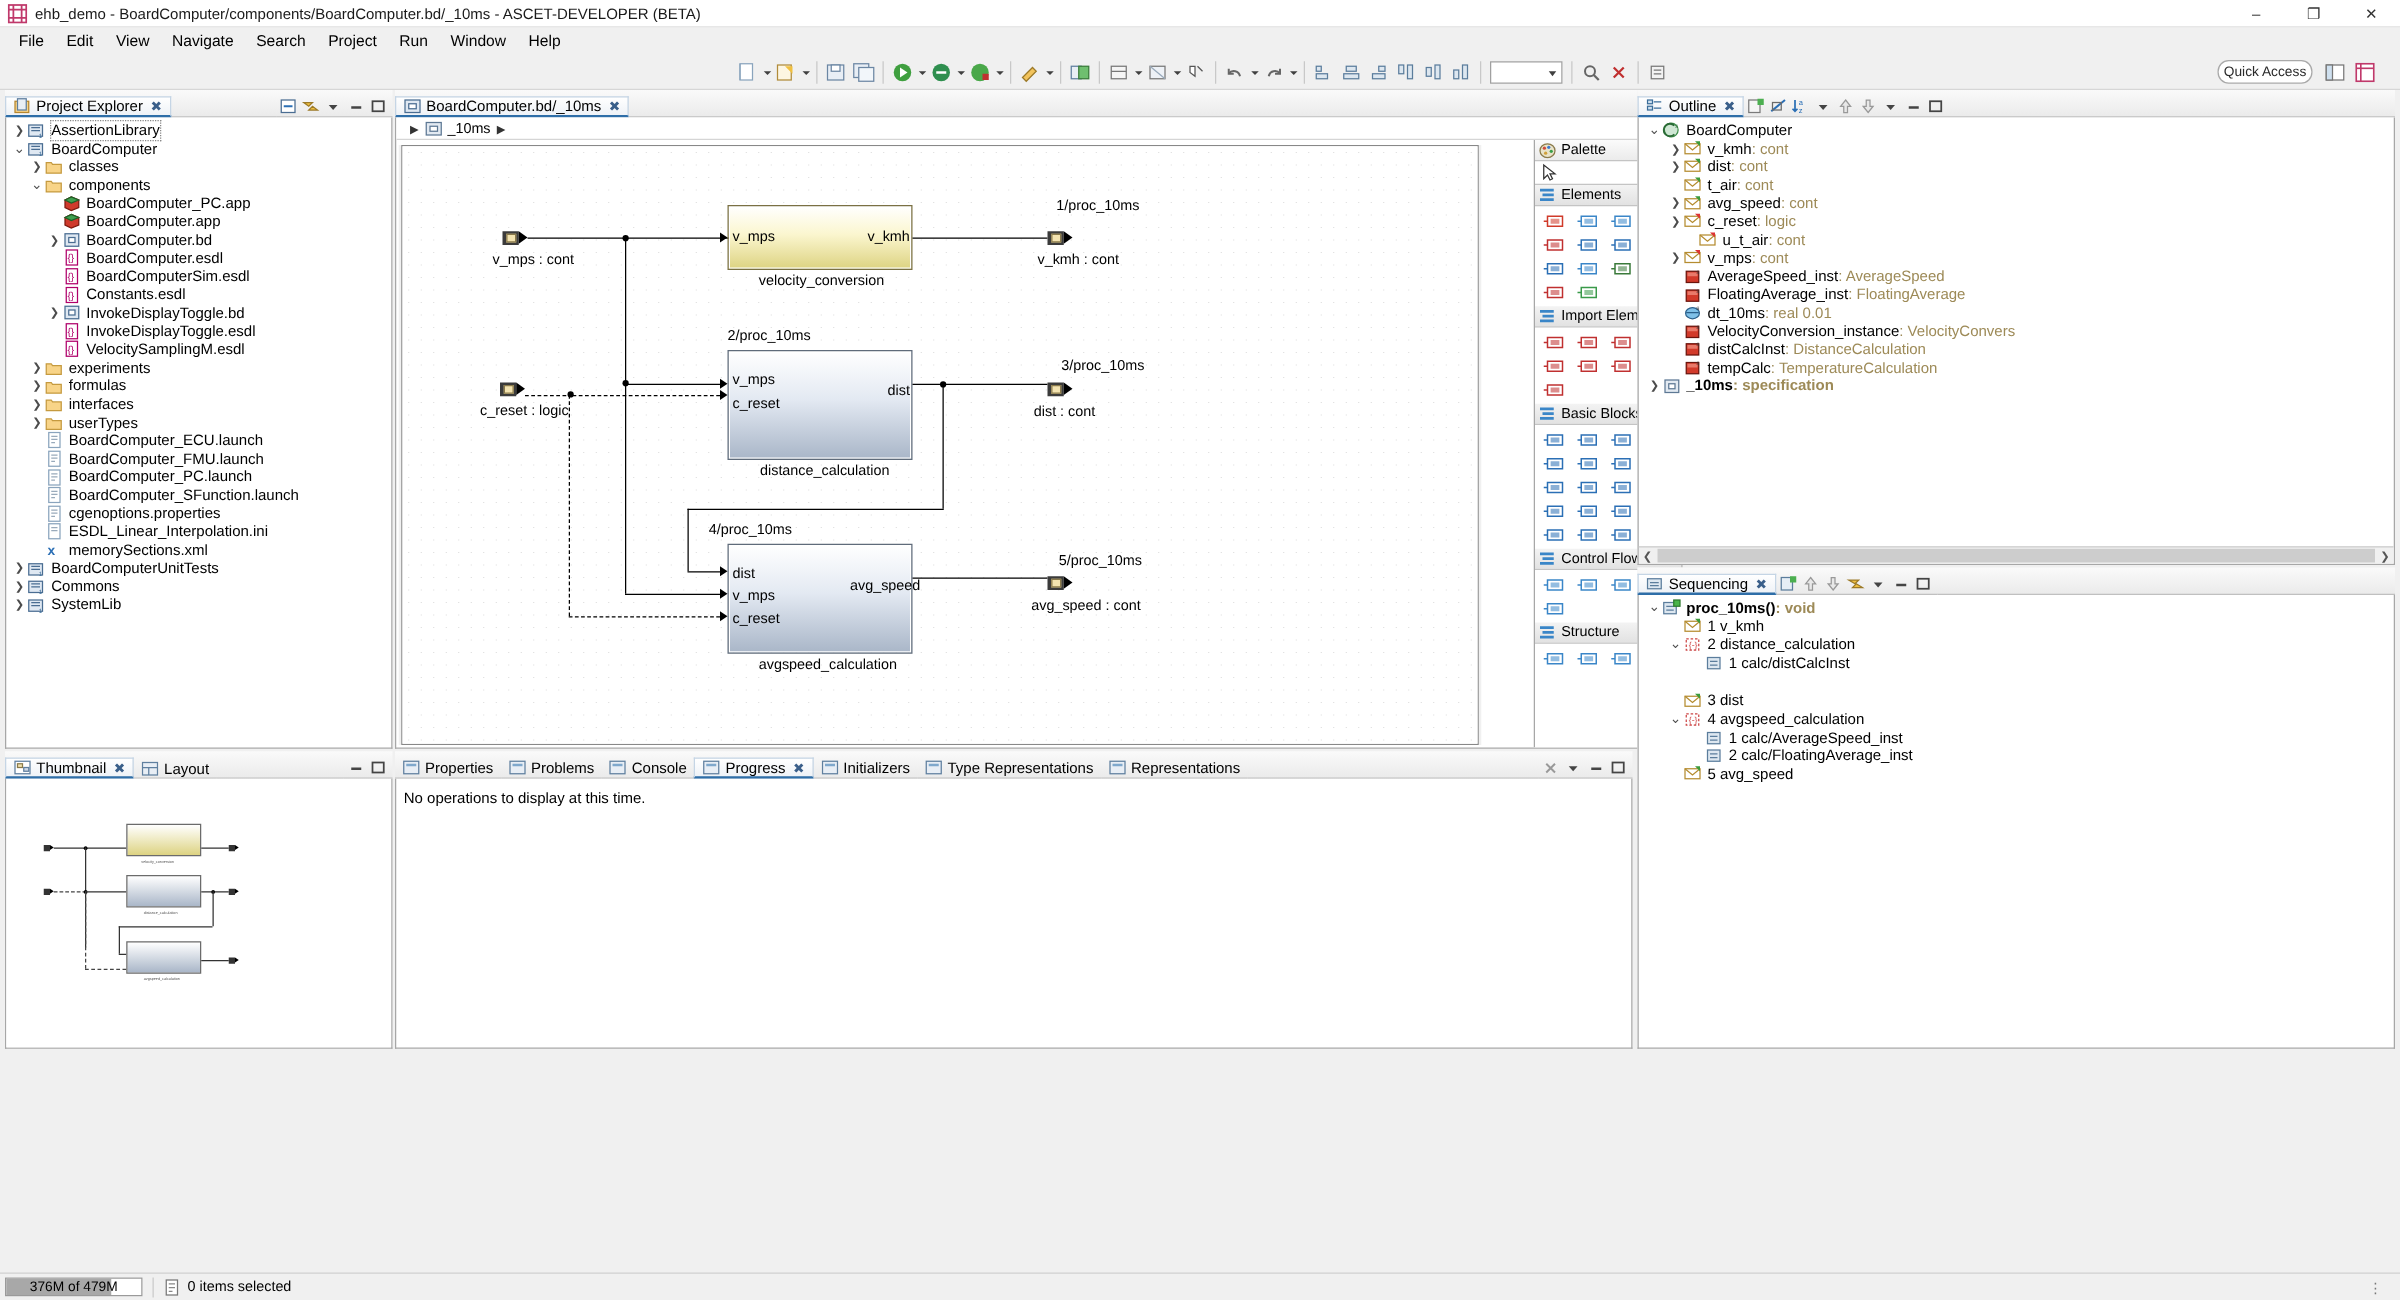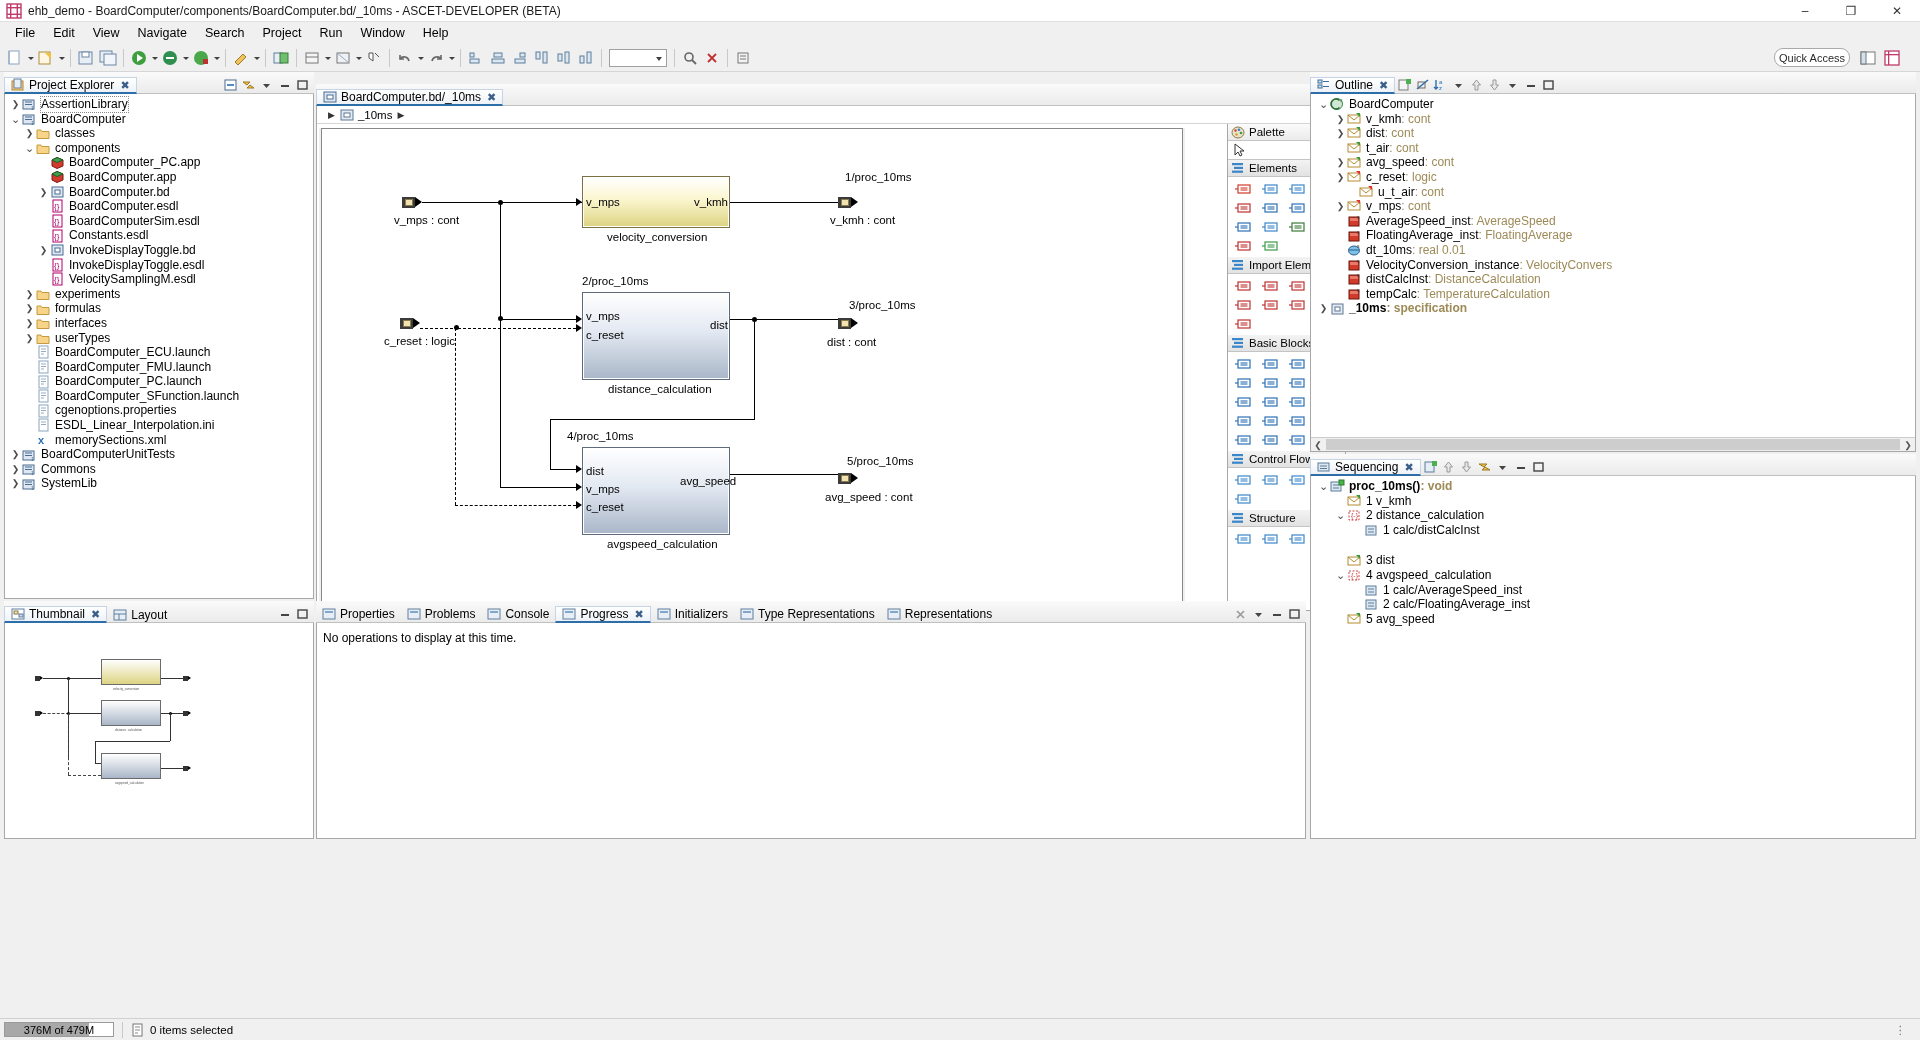--- a/index.html
+++ b/index.html
@@ -25,21 +25,21 @@
   #winbtns { position: absolute; right: 0; top: 0; display: flex; height: 22px; }
   #winbtns div { width: 46px; height: 22px; display: flex; align-items: center; justify-content: center;
      font-size: 12px; color: #333; }
 
   
   #menubar { height: 22px; background: #f0f0f0; display: flex; align-items: center; padding-left: 6px; }
   #menubar .mi { padding: 2px 9px; font-size: 12.5px; color: #000; }
 
   
   #toolbar { height: 28px; background: #f0f0f0; display: flex; align-items: center;
-    padding-left: 4px; border-bottom: 1px solid #d6d6d6; position: relative; }
+    padding-left: 4px; border-bottom: 1px solid #d6d6d6; position: relative; justify-content: center; }
   .tb-btn { width: 20px; height: 20px; margin: 0 1px; position: relative; display: inline-block; }
   .tb-arrow { width: 9px; height: 20px; position: relative; }
   .tb-arrow::after { content:''; position:absolute; left:2px; top:9px; border-left:3px solid transparent;
     border-right:3px solid transparent; border-top:3px solid #404040; }
   .tb-sep { width: 1px; height: 18px; background: #c8c8c8; margin: 0 4px; }
   .tb-combo { width: 58px; height: 18px; border: 1px solid #a0a0a0; background: #fff;
      margin: 0 3px; position: relative; }
   .tb-combo::after { content:''; position:absolute; right:4px; top:7px; border-left:3px solid transparent;
     border-right:3px solid transparent; border-top:4px solid #404040; }
   #quickaccess { position: absolute; right: 70px; top: 4px; width: 76px; height: 19px;
@@ -674,21 +674,21 @@
         <div class="tcap" style="left:110px;top:158px">avgspeed_calculation</div>
         <div class="tline h" style="left:156px;top:145px;width:22px"></div>
         <div class="tport" style="left:178px;top:143px">
             <div class="b"></div>
             <div class="t"></div>
           </div>
       </div>
     </div>
   </div>
 
-  <div class="panel" style="left:316px; top:12px; width:1030px; height:527px;">
+  <div class="panel" style="left:316px; top:0; width:1030px; height:527px;">
     <div class="panel-tabbar">
       <div class="ptab">
         <span class="tab-ico">
           <svg width="14" height="14">
               <rect x="1" y="2" width="12" height="10" fill="#dfe8f2" stroke="#4a6d92"></rect>
               <rect x="4" y="5" width="6" height="4" fill="#fff" stroke="#4a6d92"></rect>
             </svg>
         </span>
         <span>BoardComputer.bd/_10ms</span>
         <span class="tab-x">✖</span>

